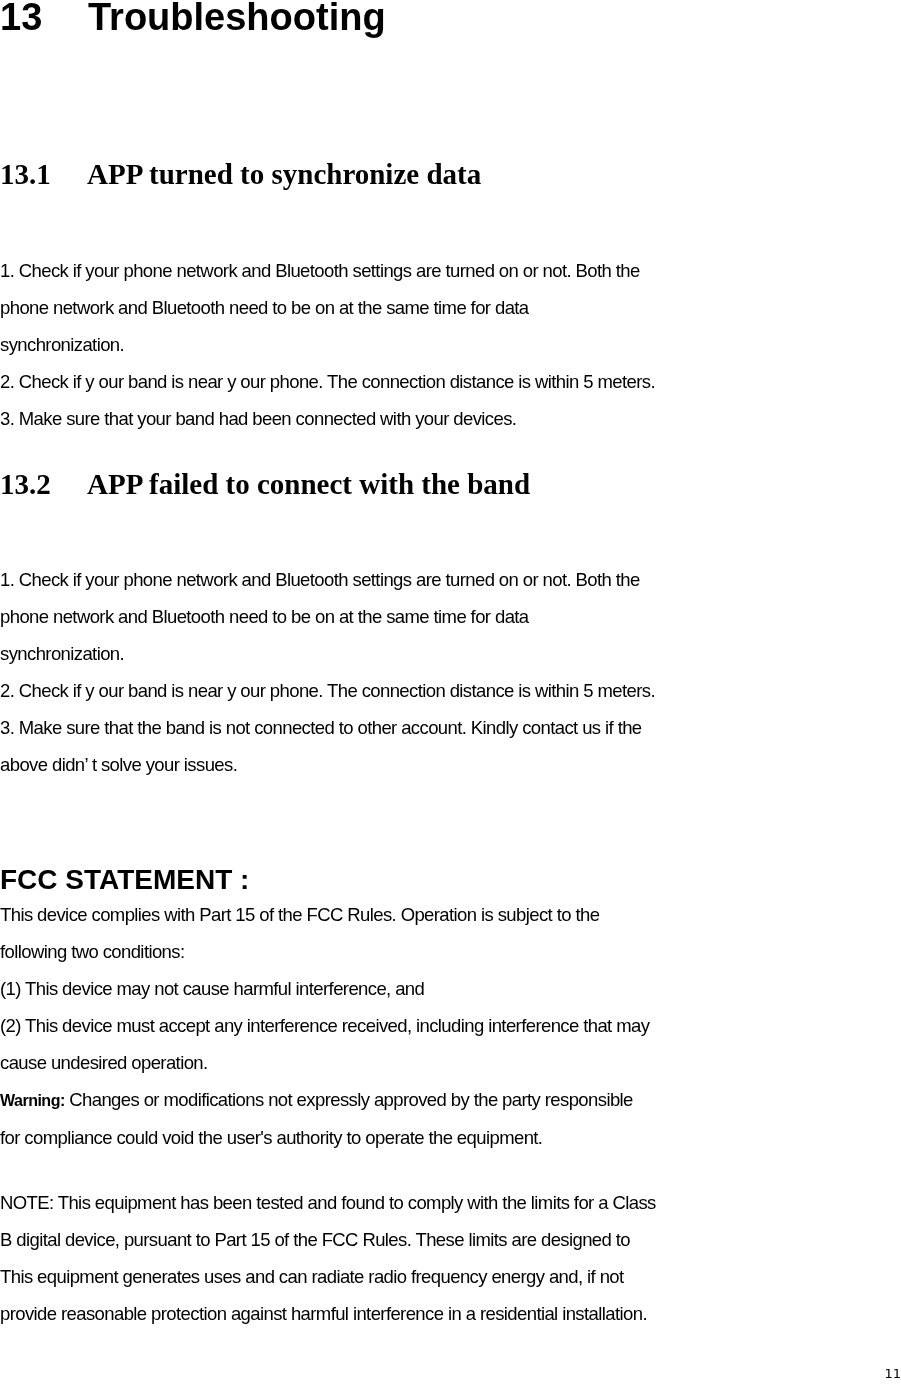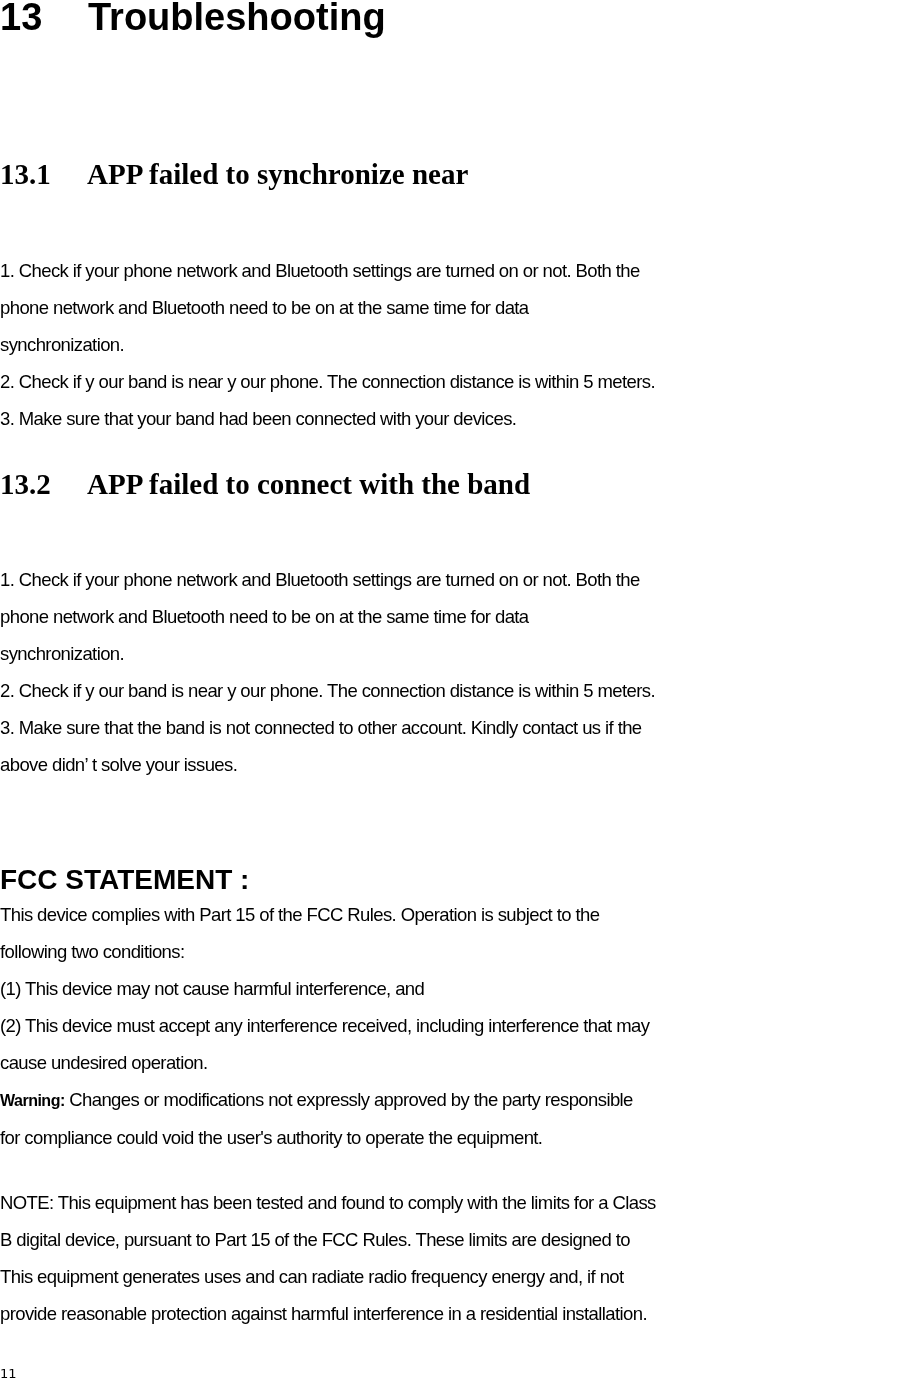--- a/index.html
+++ b/index.html
@@ -21,33 +21,33 @@
     .h2 .num { display: inline-block; width: 87px; }
     .p {
       font-family: Liberation Sans, sans-serif; font-size: 18.5px;
       letter-spacing: -0.6px; line-height: 37px; transform-origin: left top;
     }
     .fcc-title {
       font-family: "Liberation Sans", sans-serif; font-weight: bold; font-size: 28px;
     }
     .warn { font-weight: bold; font-size: 16px; letter-spacing: -0.5px; }
     .pagenum {
-      left: 0; width: 901px; text-align: left;
+      left: 0; width: 901px; text-align: right;
       font-family: "DejaVu Sans", sans-serif; font-size: 13px;
     }
   </style>
 </head>
 <body>
 
 <div class="abs h1">
   <span class="num">13</span><span>Troubleshooting</span>
 </div>
 
 <div class="abs h2" style="top:158px;">
-  <span class="num">13.1</span><span>APP failed to synchronize near</span>
+  <span class="num">13.1</span><span>APP turned to synchronize data</span>
 </div>
 <div class="abs p" style="top:252px;">
   <div>1. Check if your phone network and Bluetooth settings are turned on or not. Both the</div>
   <div>phone network and Bluetooth need to be on at the same time for data</div>
   <div>synchronization.</div>
   <div>2. Check if y our band is near y our phone. The connection distance is within 5 meters.</div>
   <div>3. Make sure that your band had been connected with your devices.</div>
 </div>
 
 <div class="abs h2" style="top:468px;">

